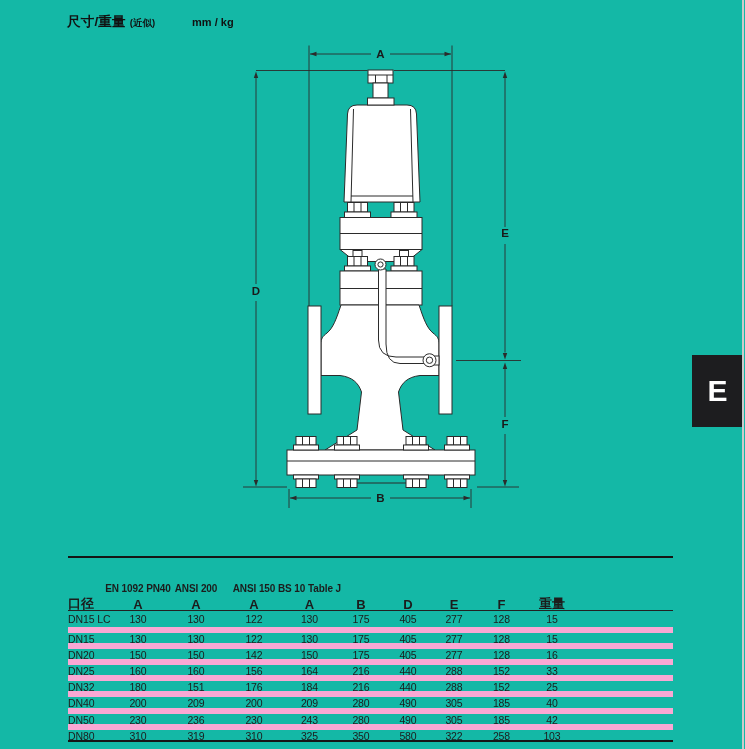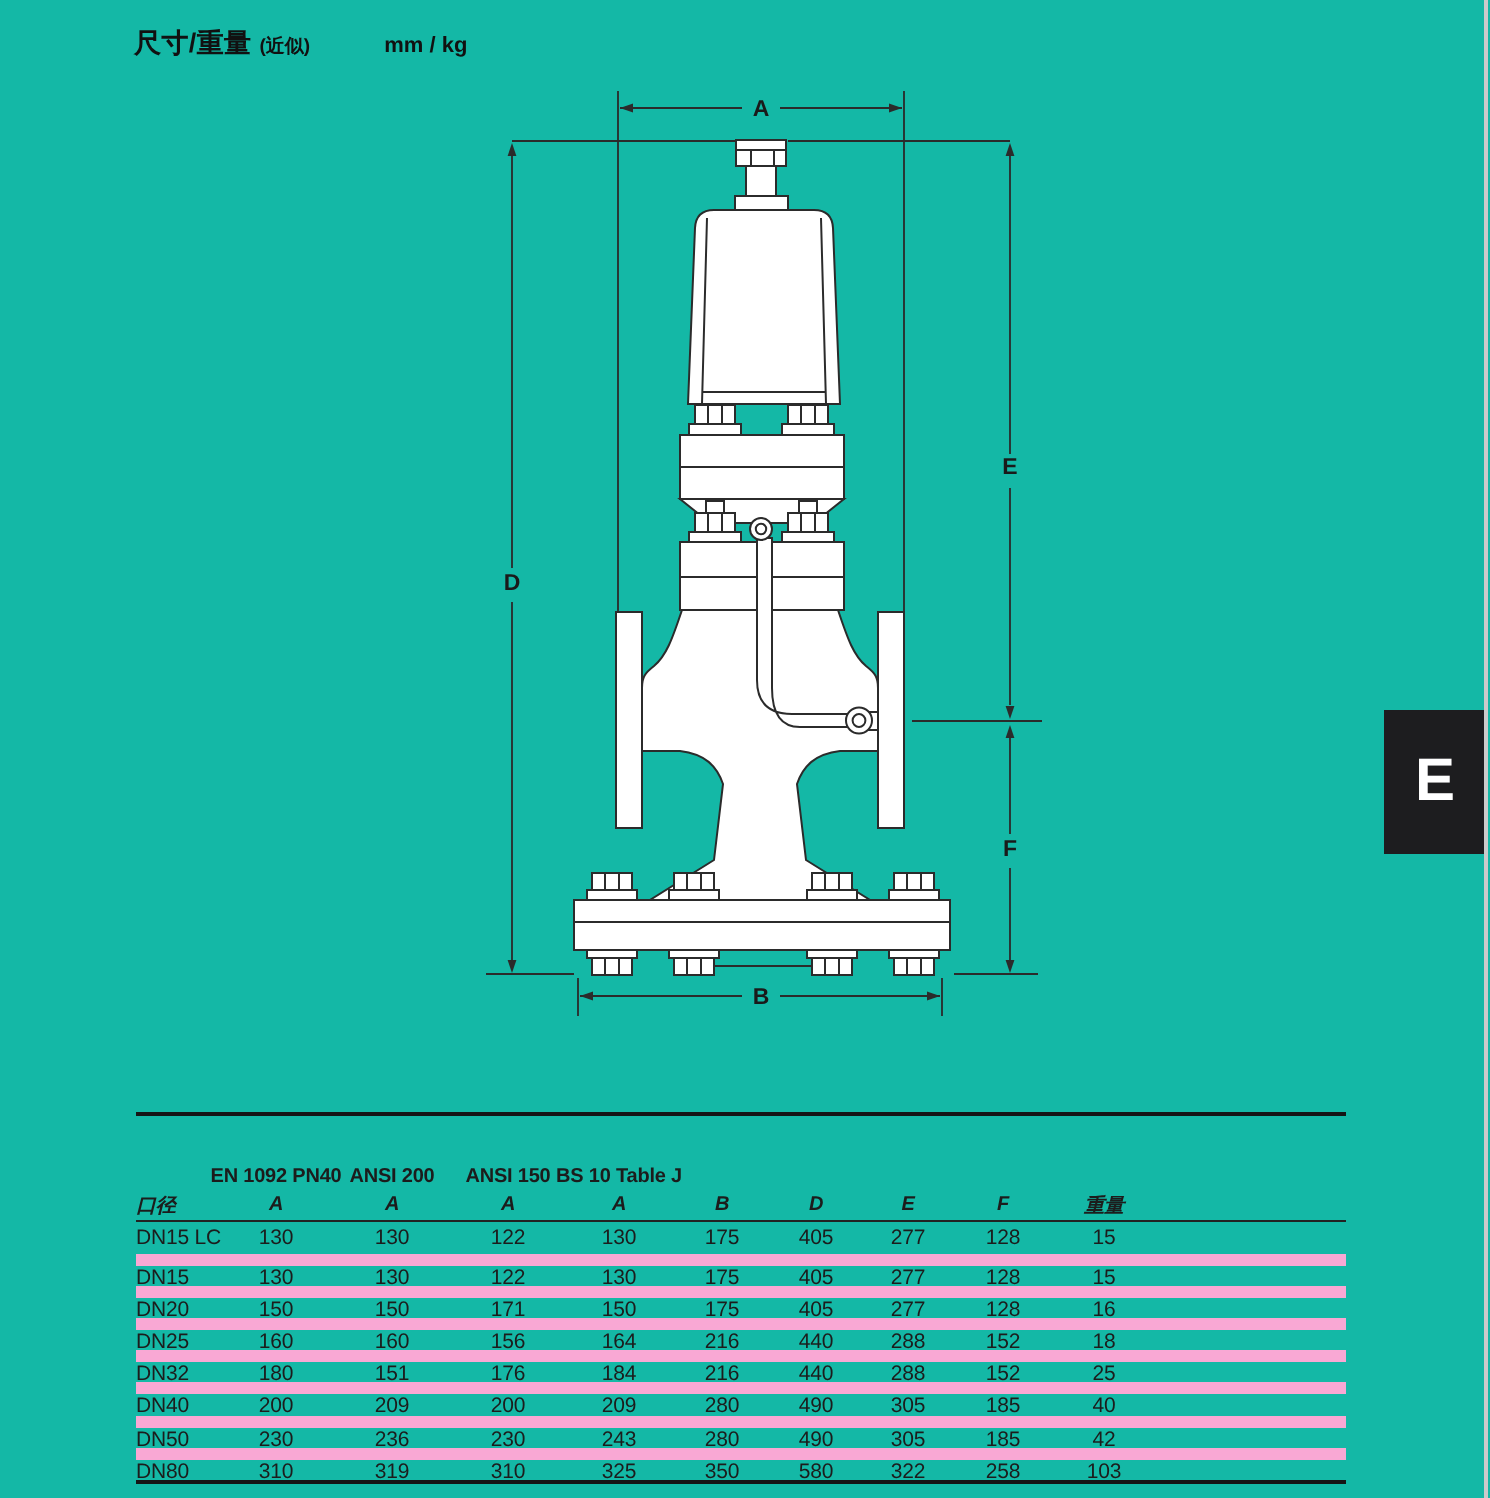--- a/index.html
+++ b/index.html
@@ -33,21 +33,21 @@
     border-top:2px solid #151515; border-bottom:2.5px solid #151515;
     font-size:10.5px; letter-spacing:-0.1px; }
   .tr { display:grid; grid-template-columns:42px 56px 60px 56px 55px 48px 46px 46px 49px 52px 1fr; align-items:center; }
   .tr-group { height:13px;margin-top:24px; }
   .tr-sub   { height:16px; border-bottom:1.5px solid #222222; }
   .tr-data  { height:16.1px; border-top:6px solid #f9a8d4; }
   .tr-data.first { border-top:none; }
   .c  { text-align:center; white-space:nowrap; }
   .c0 { text-align:left; }
   .gh { font-weight:bold; font-size:10px; justify-self:center; width:max-content; }
-  .sh { font-weight:bold; font-size:10px;font-style:italic; }
+  .sh { font-weight:bold; font-size:13px; }
 </style>
 </head>
 <body>
 
 <div class="page">
 
   <div class="title">
     <span class="t-main">尺寸/重量</span>
     <span class="t-approx">(近似)</span>
     <span class="t-units">mm / kg</span>
@@ -236,40 +236,40 @@
       <div class="c">405</div>
       <div class="c">277</div>
       <div class="c">128</div>
       <div class="c">15</div>
       <div class="c"></div>
     </div>
     <div class="tr tr-data">
       <div class="c c0">DN20</div>
       <div class="c">150</div>
       <div class="c">150</div>
-      <div class="c">171</div>
+      <div class="c">142</div>
       <div class="c">150</div>
       <div class="c">175</div>
       <div class="c">405</div>
       <div class="c">277</div>
       <div class="c">128</div>
       <div class="c">16</div>
       <div class="c"></div>
     </div>
     <div class="tr tr-data">
       <div class="c c0">DN25</div>
       <div class="c">160</div>
       <div class="c">160</div>
       <div class="c">156</div>
       <div class="c">164</div>
       <div class="c">216</div>
       <div class="c">440</div>
       <div class="c">288</div>
       <div class="c">152</div>
-      <div class="c">18</div>
+      <div class="c">33</div>
       <div class="c"></div>
     </div>
     <div class="tr tr-data">
       <div class="c c0">DN32</div>
       <div class="c">180</div>
       <div class="c">151</div>
       <div class="c">176</div>
       <div class="c">184</div>
       <div class="c">216</div>
       <div class="c">440</div>

